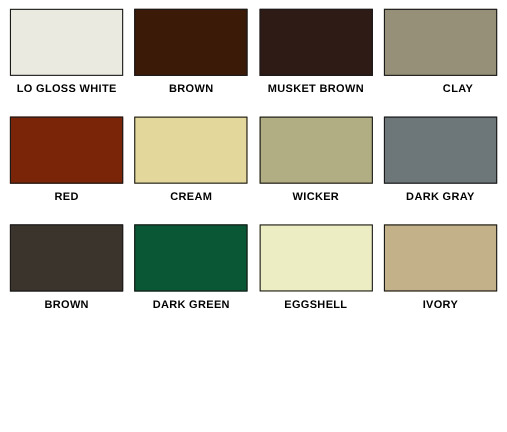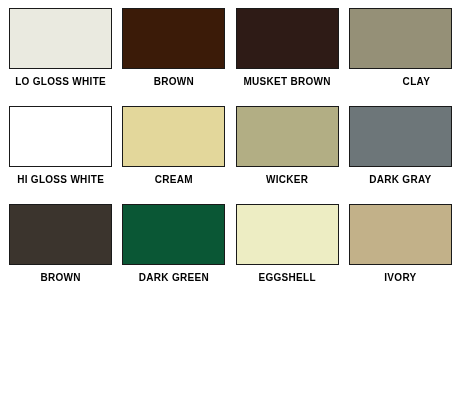--- a/index.html
+++ b/index.html
@@ -60,22 +60,22 @@
     </div>
     <div class="swatch-cell">
       <div class="swatch-chip" style="background-color: rgb(46, 27, 22); border-color: rgb(26, 26, 26);"></div>
       <div class="swatch-label" style="color: rgb(0, 0, 0);">MUSKET BROWN</div>
     </div>
     <div class="swatch-cell">
       <div class="swatch-chip" style="background-color: rgb(149, 144, 119); border-color: rgb(26, 26, 26);"></div>
       <div class="swatch-label" style="color: rgb(0, 0, 0); padding-left: 32px;">CLAY</div>
     </div>
     <div class="swatch-cell">
-      <div class="swatch-chip" style="background-color: rgb(255, 255, 255); border-color: rgb(26, 26, 26);"></div>
-      <div class="swatch-label" style="color: rgb(0, 0, 0);">HI GLOSS WHITE</div>
+      <div class="swatch-chip" style="background-color: rgb(122, 36, 8); border-color: rgb(26, 26, 26);"></div>
+      <div class="swatch-label" style="color: rgb(0, 0, 0);">RED</div>
     </div>
     <div class="swatch-cell">
       <div class="swatch-chip" style="background-color: rgb(227, 215, 155); border-color: rgb(26, 26, 26);"></div>
       <div class="swatch-label" style="color: rgb(0, 0, 0);">CREAM</div>
     </div>
     <div class="swatch-cell">
       <div class="swatch-chip" style="background-color: rgb(178, 174, 132); border-color: rgb(26, 26, 26);"></div>
       <div class="swatch-label" style="color: rgb(0, 0, 0);">WICKER</div>
     </div>
     <div class="swatch-cell">

